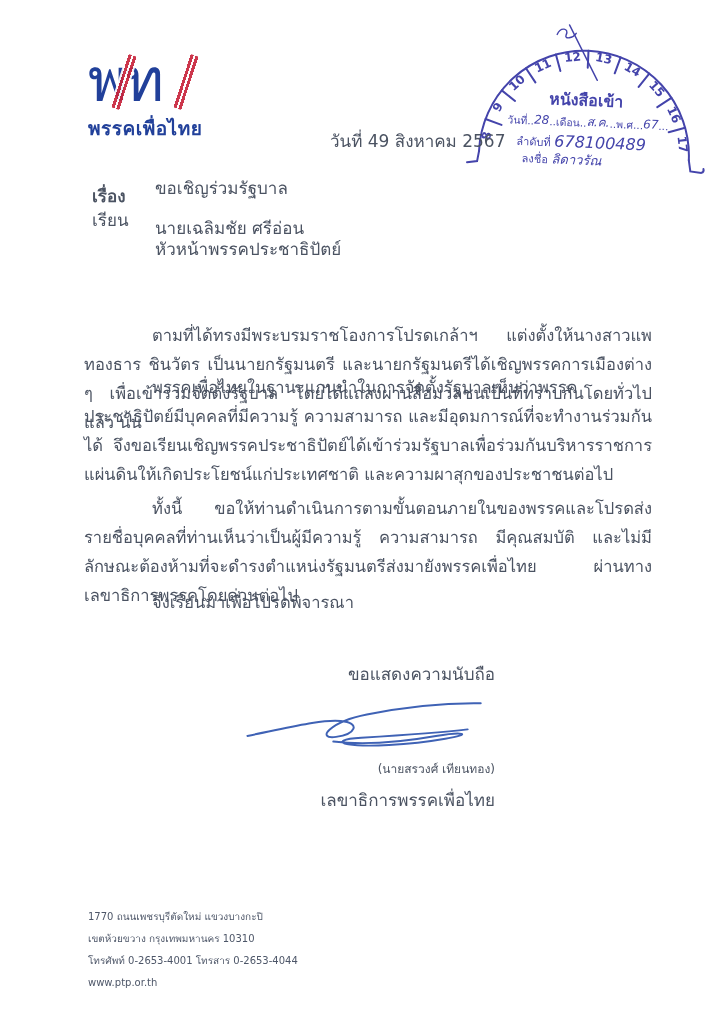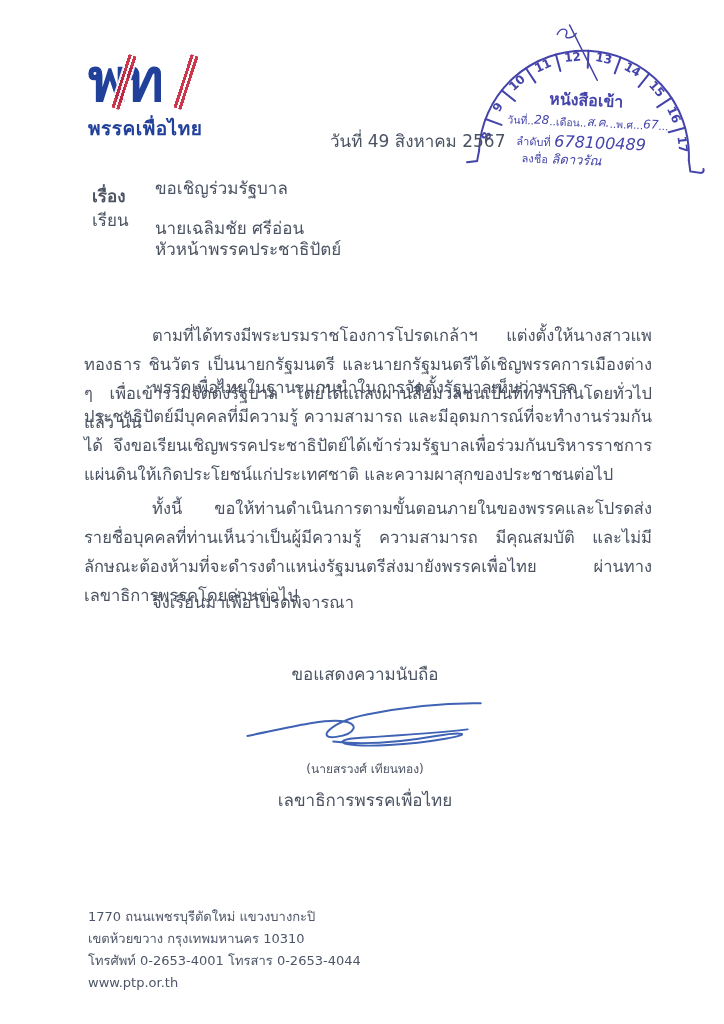--- a/index.html
+++ b/index.html
@@ -10,21 +10,21 @@
     margin:0 auto;
     background:#ffffff;
     font-family:"DejaVu Sans","Liberation Sans",sans-serif;
     color:#4b5362;
     overflow:hidden;
   }
   
   .logo-block { position:absolute; left:88px; top:50px; width:160px; }
   .logo-monogram {
     position:relative;
-    font-size:60px; font-weight:700; line-height:1;
+    font-size:60px; font-weight:400; line-height:1;
     color:#21409a; letter-spacing:-3px;
     display:inline-block;
   }
   .logo-stripe {
     position:absolute; width:12px; height:56px; top:4px;
     transform:rotate(18deg);
     background:repeating-linear-gradient(90deg,
       #ffffff 0 2px, #c8253c 2px 5px, #ffffff 5px 7px, #c8253c 7px 10px, #ffffff 10px 12px);
     opacity:.92; pointer-events:none;
   }
@@ -47,27 +47,27 @@
   .stamp .hand { font-style:italic; }
   
   .dateline { position:absolute; left:330px; top:127px; font-size:17px; }
   .row-label { position:absolute; left:92px; font-size:17px; }
   .row-value { position:absolute; left:155px; font-size:17px; }
   .para {
     position:absolute; left:84px; width:568px;
     font-size:16.5px; line-height:29px;
     text-align:justify; text-indent:68px;
   }
-  .closing-block { position:absolute; left:235px; top:660px; width:260px; text-align:center; }
+  .closing-block { position:absolute; left:235px; top:660px; width:260px; text-align:right; }
   .closing-text { font-size:17px; }
   .signature { margin-top:6px; height:56px; }
   .signer-name { font-size:12px; margin-top:10px; }
   .signer-title { font-size:17px; margin-top:8px; }
   
-  .footer { position:absolute; left:88px; top:906px; font-size:13px; line-height:22px; color:#4d5668; }
+  .footer { position:absolute; left:88px; top:906px; font-size:10px; line-height:22px; color:#4d5668; }
 </style>
 </head>
 <body>
 
 <div class="page">
 
   <div class="logo-block">
     <div class="logo-monogram">
       <span>พท</span>
       <span class="logo-stripe s1"></span>

